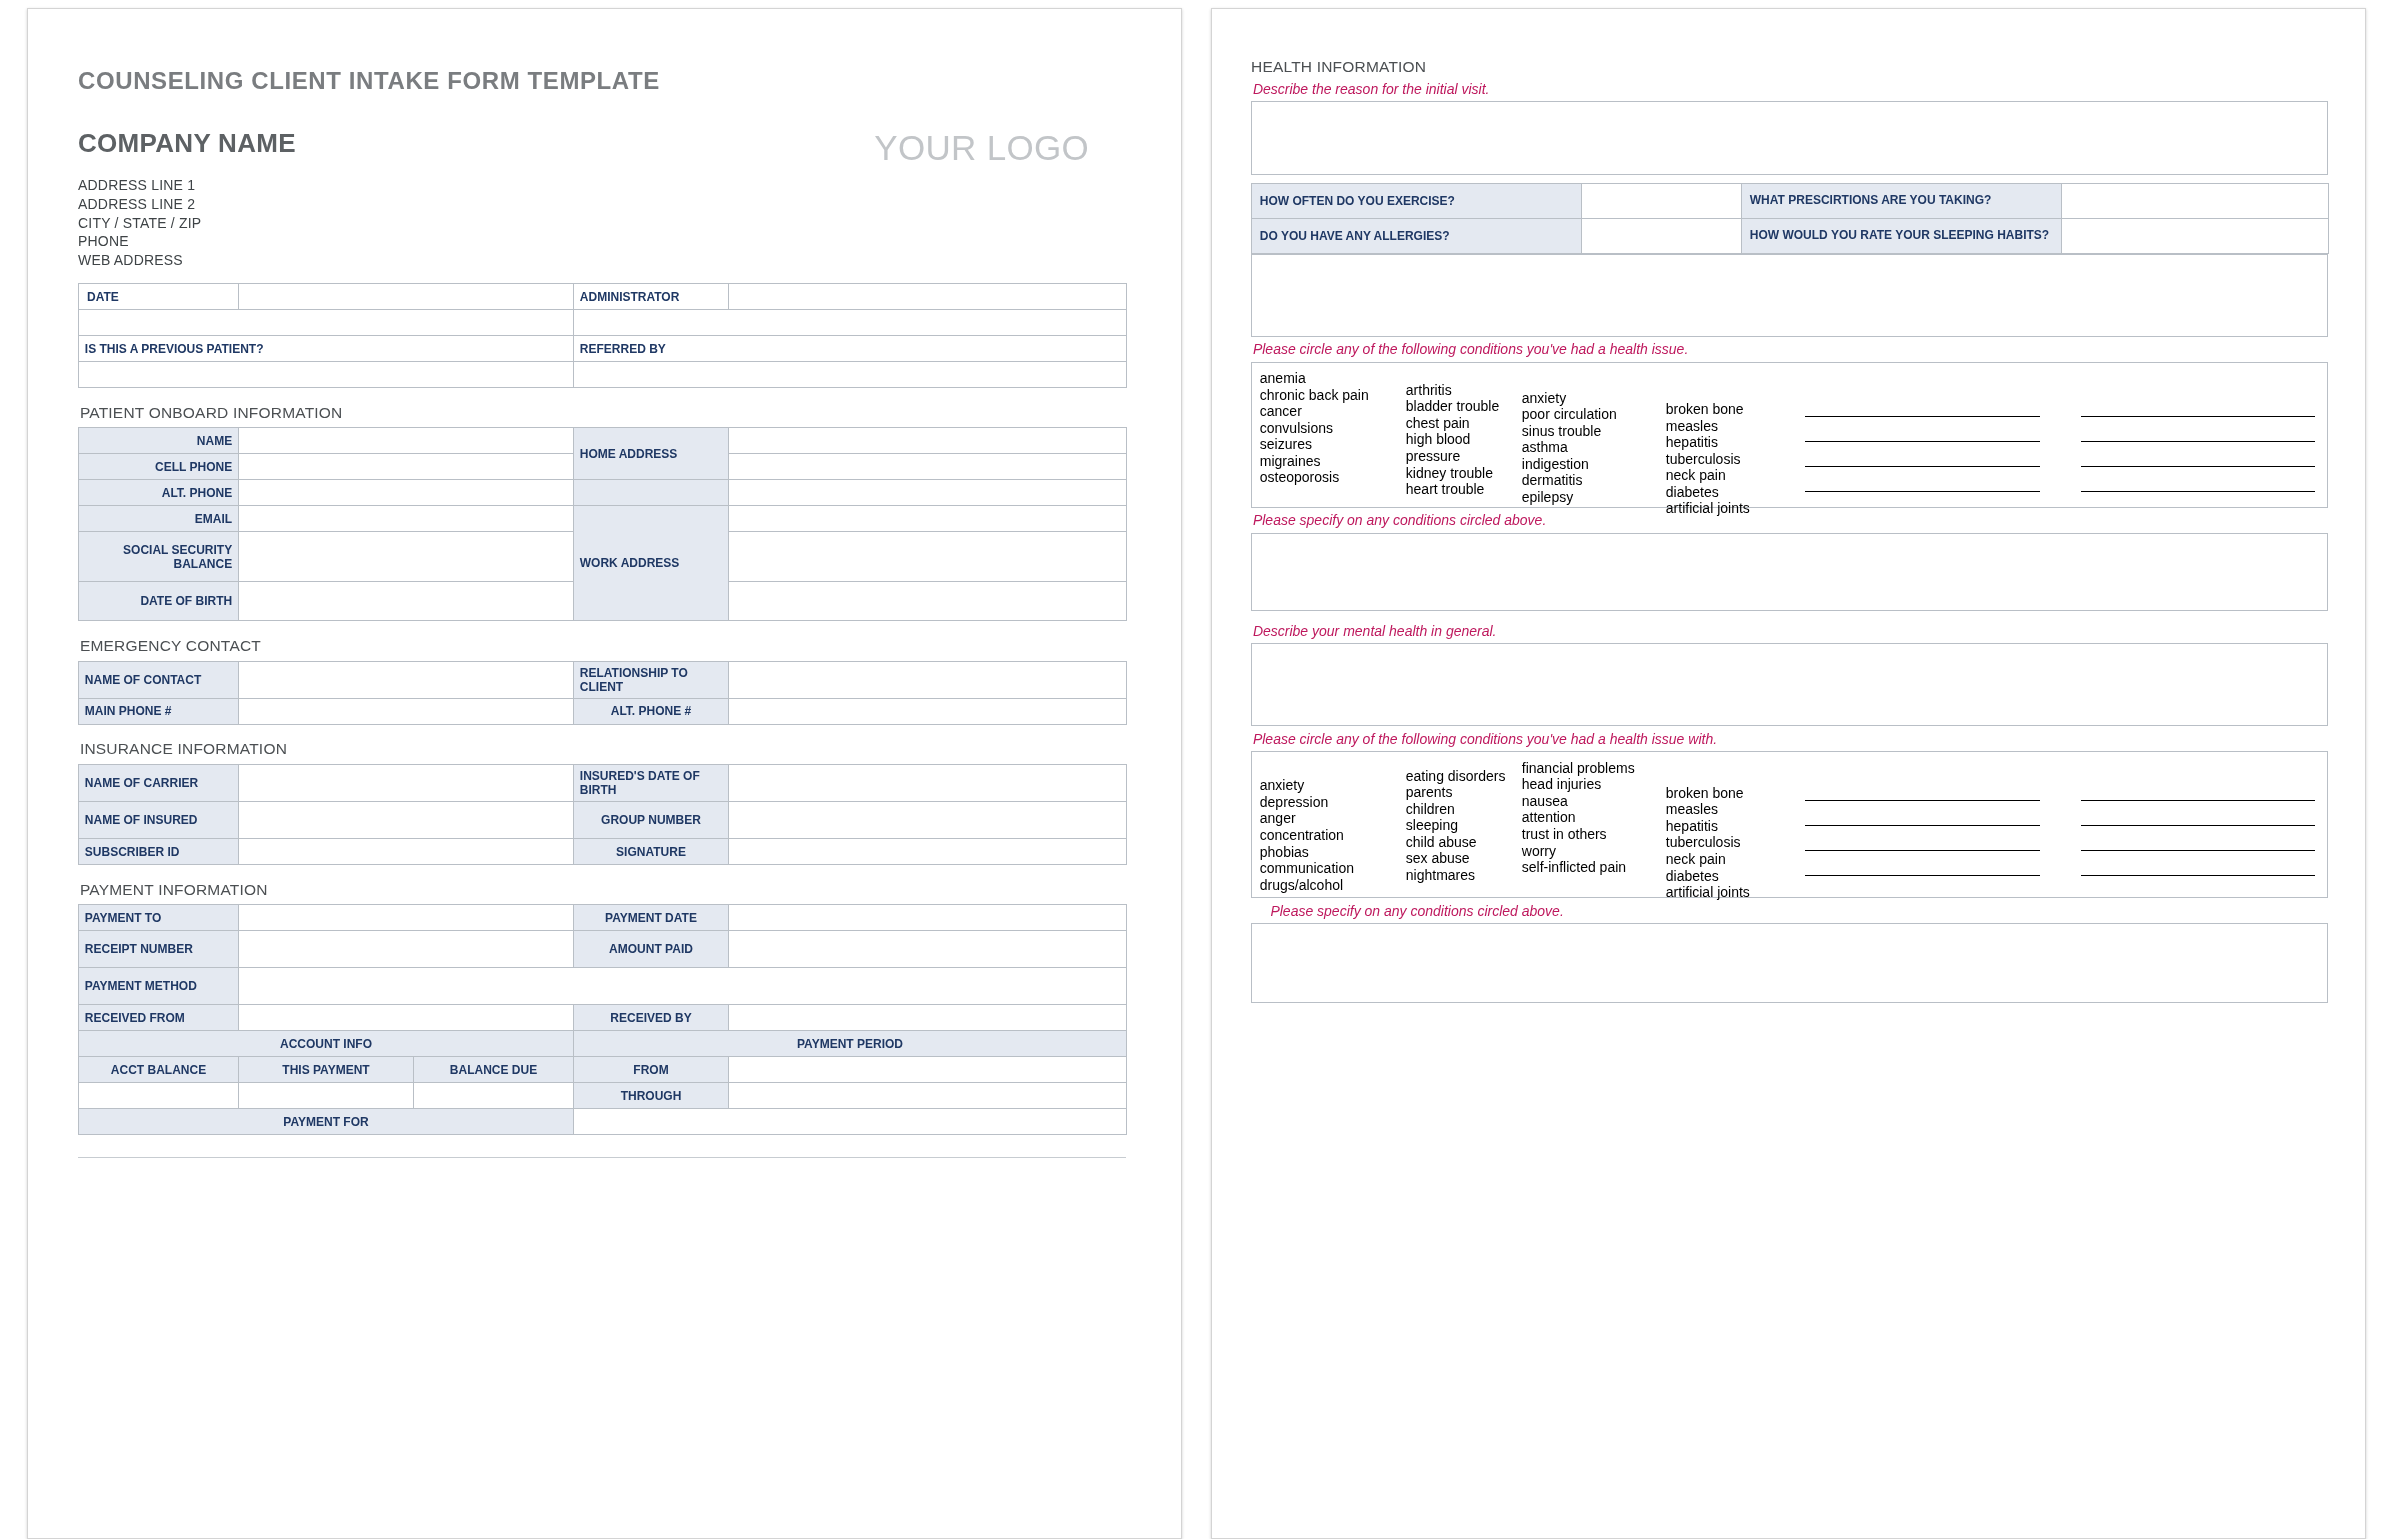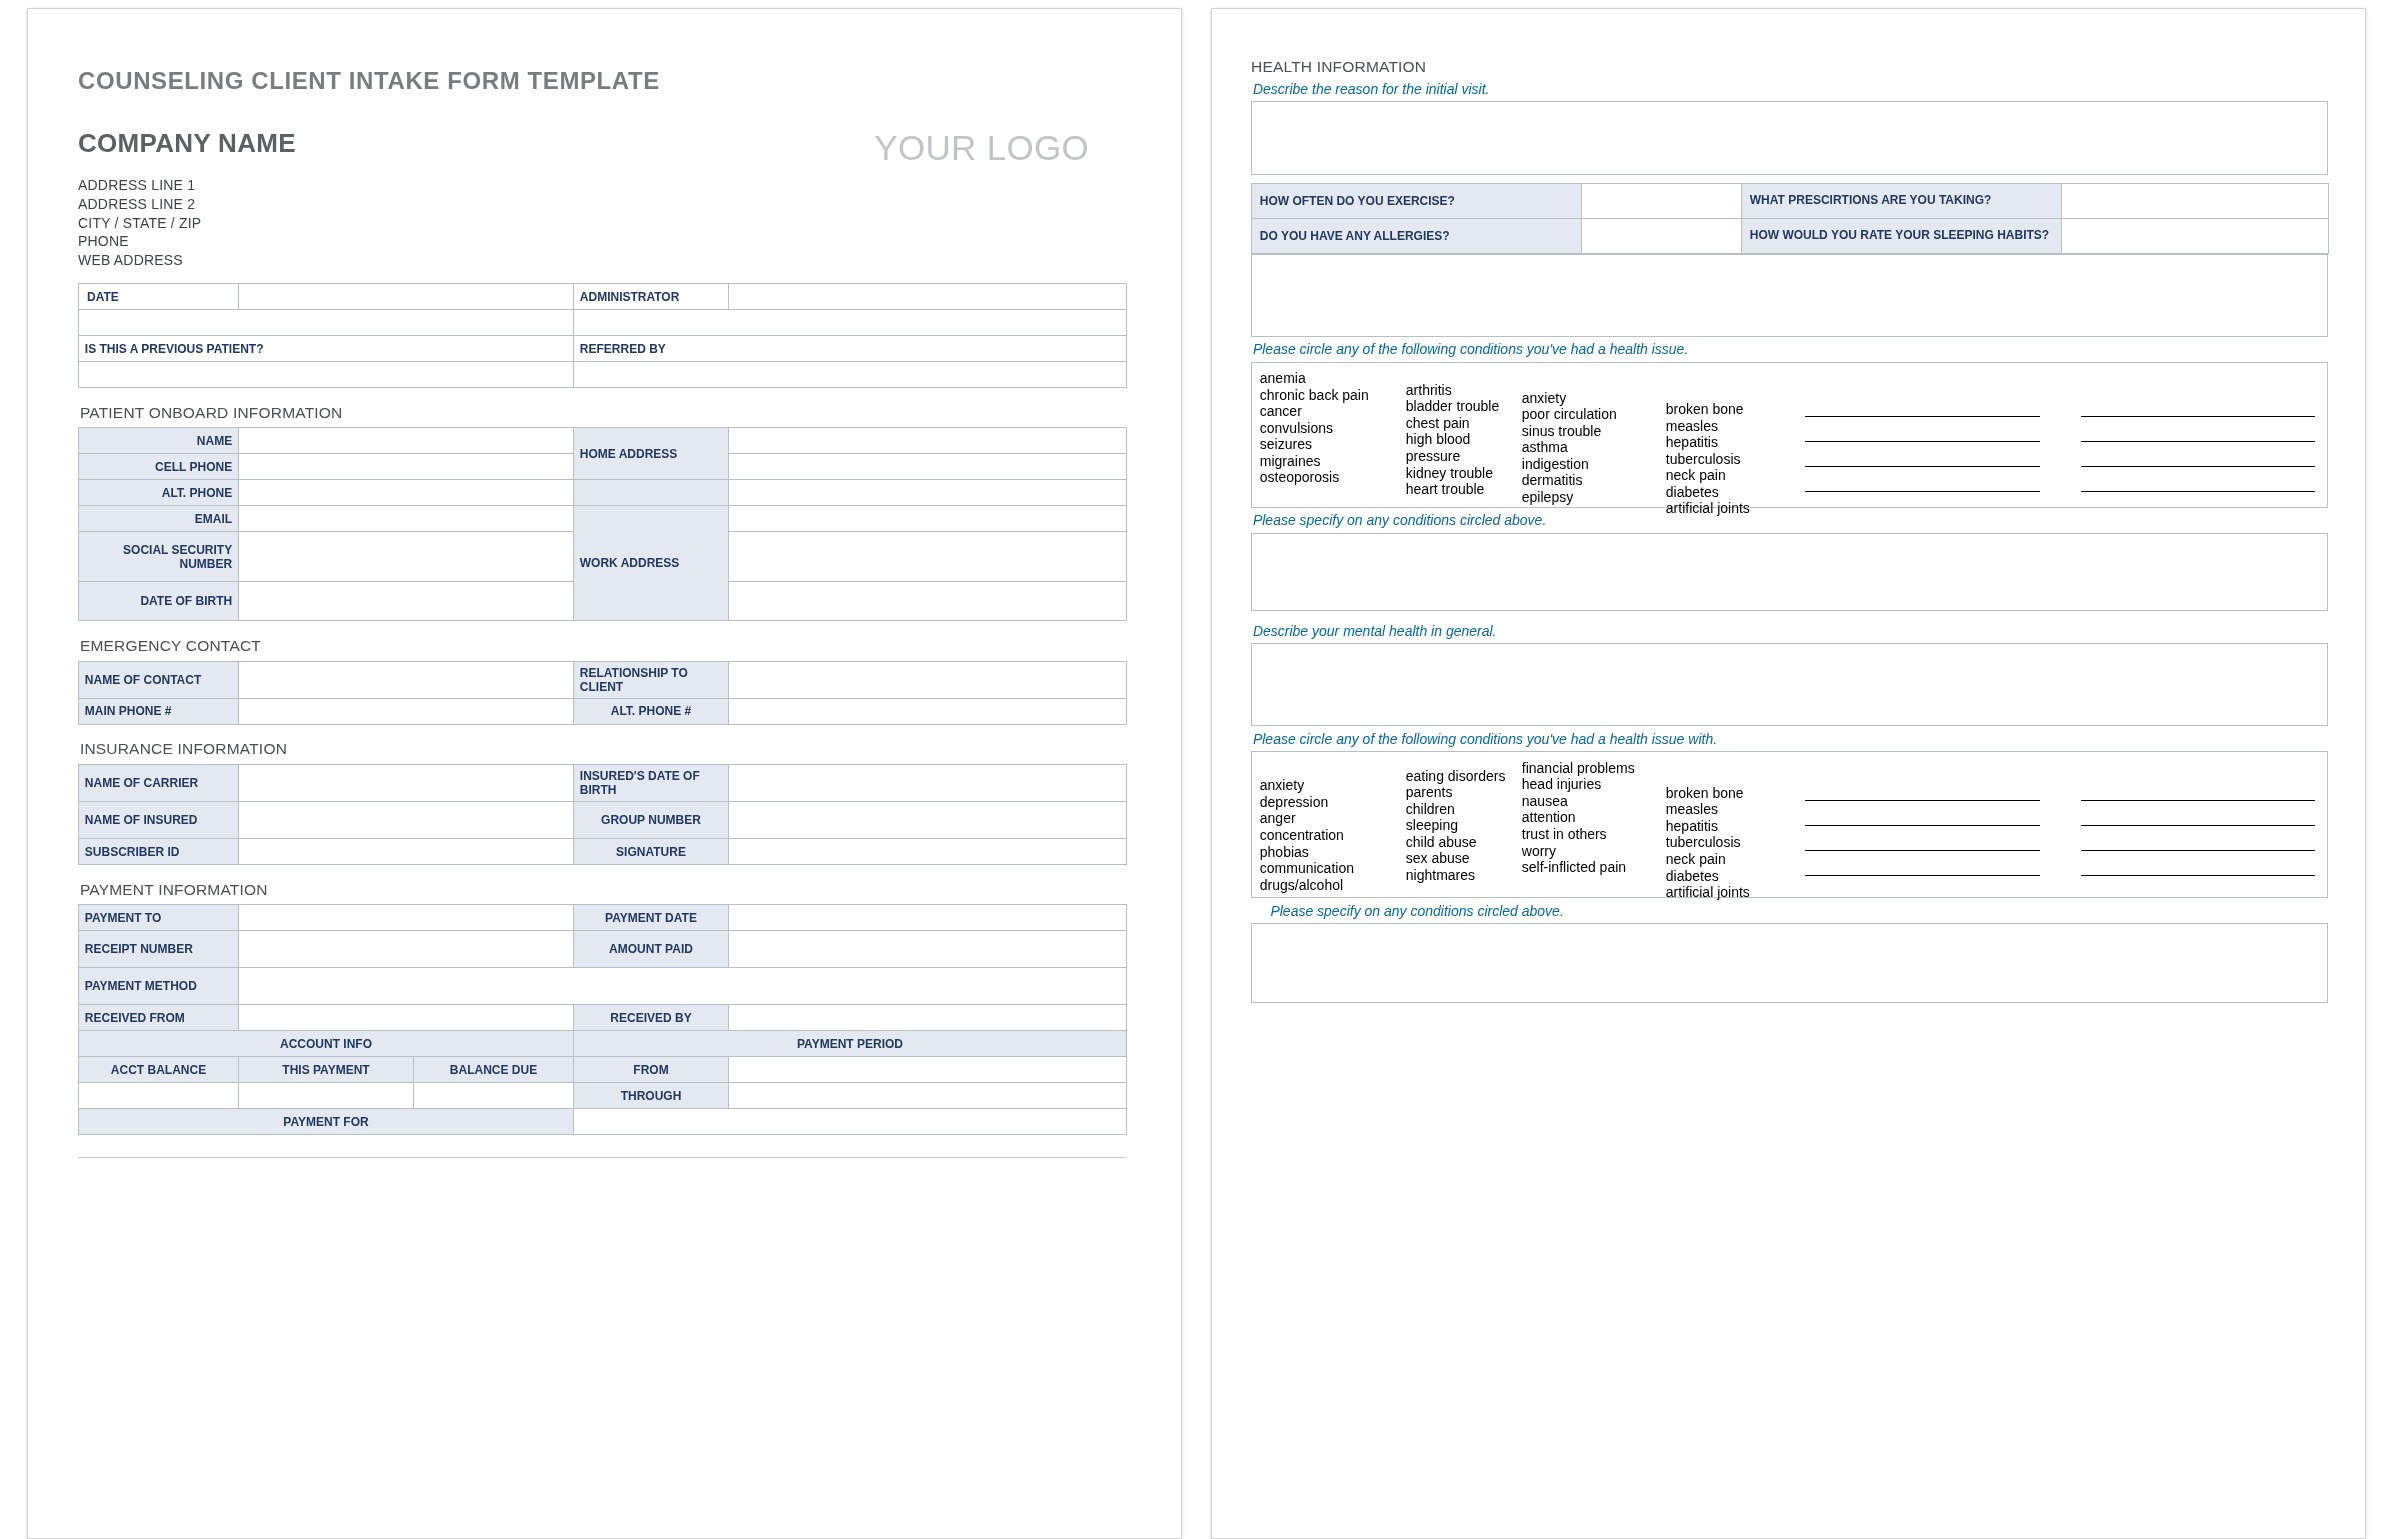--- a/index.html
+++ b/index.html
@@ -125,21 +125,21 @@
     width: 1077px;
   }
   .rp-head {
     font-size: 15.5px;
     color: #4b4f52;
     letter-spacing: 0.2px;
     margin-bottom: 3.9px;
   }
   .italic-note {
     font-size: 14px;
-    color: #0369a1;
+    color: #be185d;
     font-style: italic;
     margin: 3.9px 0 2.9px 1.9px;
     line-height: 1.3;
   }
   .textbox {
     border: 1px solid #b9bfc6;
     background: #ffffff;
     box-sizing: border-box;
   }
   .qa-table {
@@ -276,21 +276,21 @@
           <td class="lbl" style="background:#e4e9f1;"></td>
           <td class="val"></td>
         </tr>
         <tr>
           <td class="lbl-r">EMAIL</td>
           <td class="val"></td>
           <td class="lbl" rowspan="3">WORK ADDRESS</td>
           <td class="val"></td>
         </tr>
         <tr>
-          <td class="lbl-r" style="height:50px;line-height:1.18;">SOCIAL SECURITY NUMBER</td>
+          <td class="lbl-r" style="height:50px;line-height:1.18;">SOCIAL SECURITY BALANCE</td>
           <td class="val"></td>
           <td class="val"></td>
         </tr>
         <tr>
           <td class="lbl-r" style="height:39px;line-height:1.18;">DATE OF BIRTH</td>
           <td class="val"></td>
           <td class="val"></td>
         </tr>
       </tbody>
         </table>

